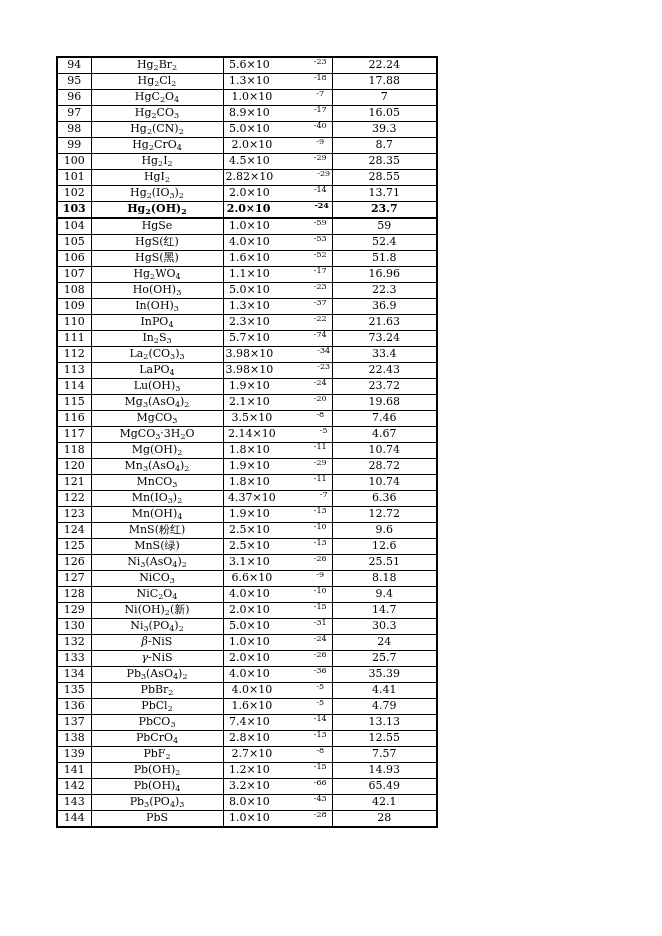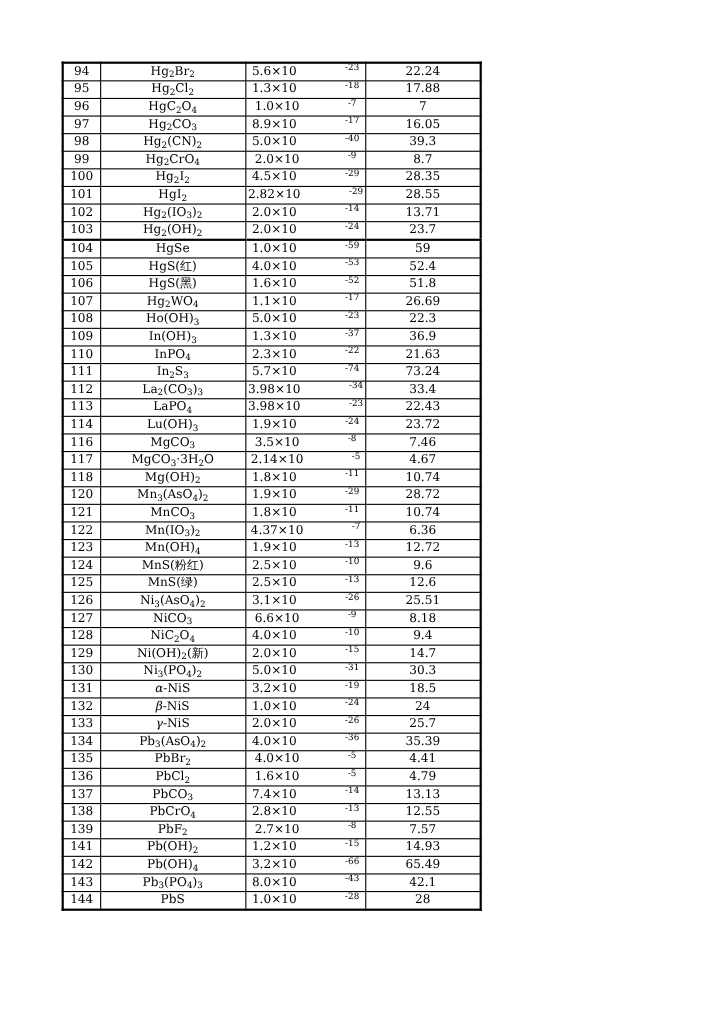--- a/index.html
+++ b/index.html
@@ -24,20 +24,21 @@
     padding:0 2px;
     text-align:center;
     vertical-align:middle;
     font-size:11px;
     line-height:1.1;
     white-space:nowrap;
     overflow:hidden;
   }
   .ksp-table tr.thick-bottom td{
     border-bottom-width:2px;
+    font-weight:bold;
   }
   .ksp-table sub{font-size:8px;line-height:0;vertical-align:-0.3em;}
   .ksp-table sup{font-size:8px;line-height:0;vertical-align:0.5em;margin-left:44px;}
   .ksp-table i{font-style:italic;}
 </style>
 </head>
 <body>
 
 <div class="page">
   <table class="ksp-table">
@@ -123,21 +124,21 @@
         <tr>
           <td>106</td>
           <td>HgS(黑)</td>
           <td>1.6×10<sup>-52</sup></td>
           <td>51.8</td>
         </tr>
         <tr>
           <td>107</td>
           <td>Hg<sub>2</sub>WO<sub>4</sub></td>
           <td>1.1×10<sup>-17</sup></td>
-          <td>26.69</td>
+          <td>16.96</td>
         </tr>
         <tr>
           <td>108</td>
           <td>Ho(OH)<sub>3</sub></td>
           <td>5.0×10<sup>-23</sup></td>
           <td>22.3</td>
         </tr>
         <tr>
           <td>109</td>
           <td>In(OH)<sub>3</sub></td>
@@ -168,20 +169,26 @@
           <td>3.98×10<sup>-23</sup></td>
           <td>22.43</td>
         </tr>
         <tr>
           <td>114</td>
           <td>Lu(OH)<sub>3</sub></td>
           <td>1.9×10<sup>-24</sup></td>
           <td>23.72</td>
         </tr>
         <tr>
+          <td>115</td>
+          <td>Mg<sub>3</sub>(AsO<sub>4</sub>)<sub>2</sub></td>
+          <td>2.1×10<sup>-20</sup></td>
+          <td>19.68</td>
+        </tr>
+        <tr>
           <td>116</td>
           <td>MgCO<sub>3</sub></td>
           <td>3.5×10<sup>-8</sup></td>
           <td>7.46</td>
         </tr>
         <tr>
           <td>117</td>
           <td>MgCO<sub>3</sub>·3H<sub>2</sub>O</td>
           <td>2.14×10<sup>-5</sup></td>
           <td>4.67</td>
@@ -250,26 +257,20 @@
           <td>129</td>
           <td>Ni(OH)<sub>2</sub>(新)</td>
           <td>2.0×10<sup>-15</sup></td>
           <td>14.7</td>
         </tr>
         <tr>
           <td>130</td>
           <td>Ni<sub>3</sub>(PO<sub>4</sub>)<sub>2</sub></td>
           <td>5.0×10<sup>-31</sup></td>
           <td>30.3</td>
-        </tr>
-        <tr>
-          <td>131</td>
-          <td><i>α</i>-NiS</td>
-          <td>3.2×10<sup>-19</sup></td>
-          <td>18.5</td>
         </tr>
         <tr>
           <td>132</td>
           <td><i>β</i>-NiS</td>
           <td>1.0×10<sup>-24</sup></td>
           <td>24</td>
         </tr>
         <tr>
           <td>133</td>
           <td><i>γ</i>-NiS</td>

